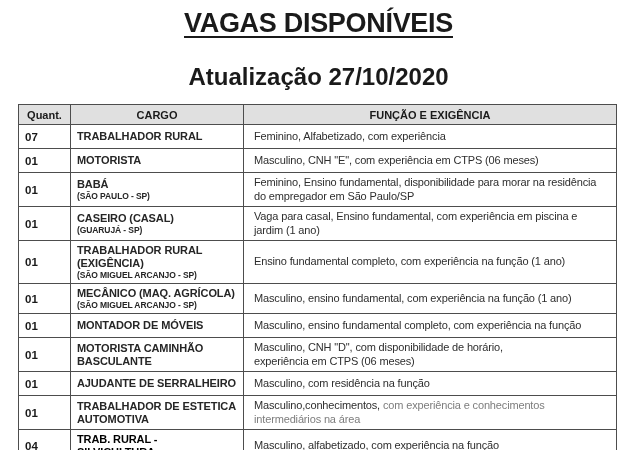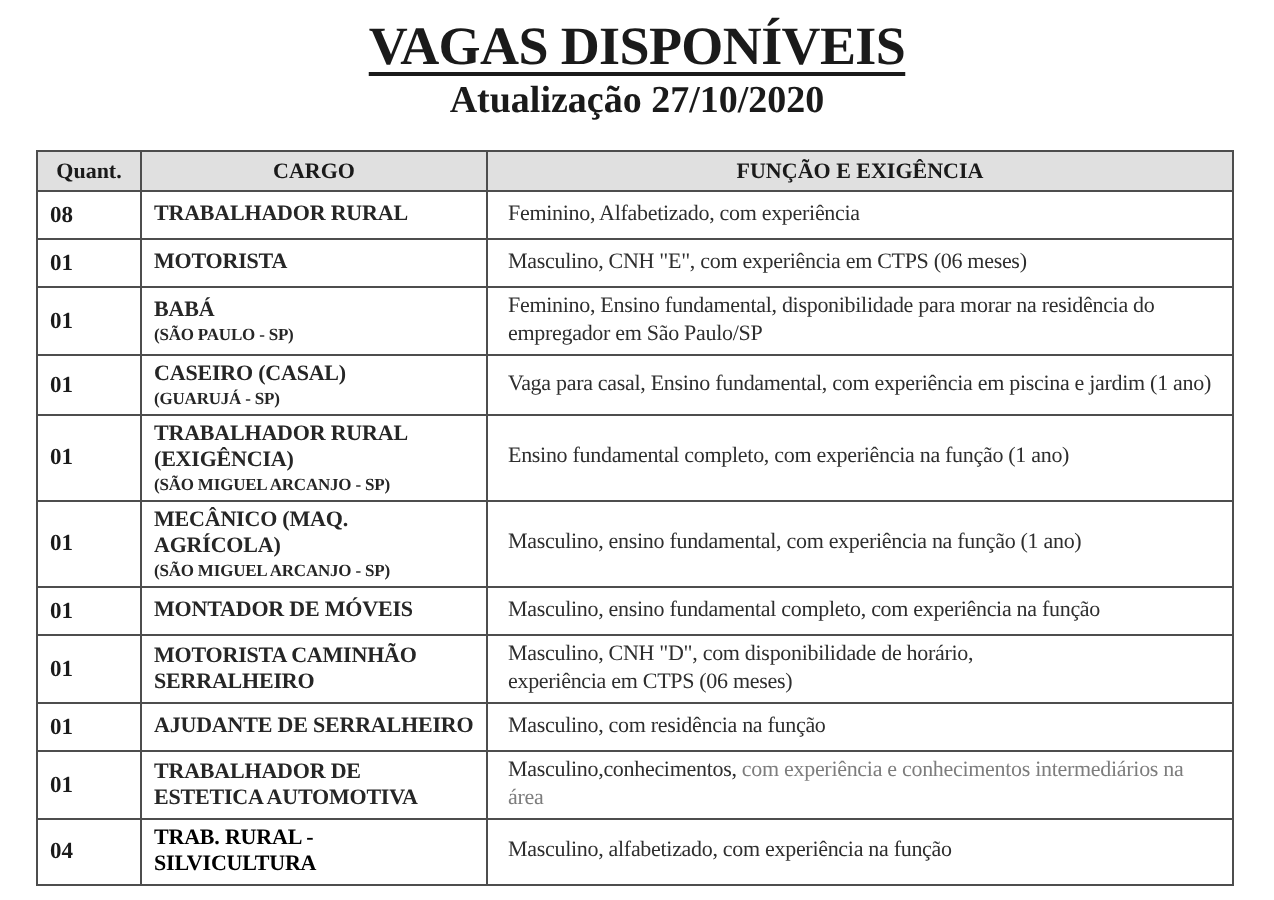--- a/index.html
+++ b/index.html
@@ -3,35 +3,35 @@
 <meta charset="utf-8">
 <style>
   * { margin: 0; padding: 0; box-sizing: border-box; }
   html, body {
     width: 637px; height: 450px;
     background: #ffffff;
     font-family: "Liberation Sans", sans-serif;
     color: var(--text, #1a1a1a);
     overflow: hidden;
   }
-  .page { width: 637px; height: 358px; position: relative; font-family: Liberation Serif, serif; }
+  .page { width: 637px; height: 358px; position: relative; }
 
   .title-block { text-align: center; padding-top: 8px; }
   .doc-title {
     font-size: 27px;
     font-weight: 800;
     letter-spacing: -0.3px;
     text-decoration: underline;
     text-decoration-thickness: 2px;
     text-underline-offset: 4px;
     display: inline-block;
   }
   .doc-subtitle {
-    margin-top: 1px;
-    font-size: 19px;
+    margin-top: 24px;
+    font-size: 24px;
     font-weight: 800;
     text-decoration: underline;
     text-decoration-thickness: 2px;
     text-underline-offset: 3px;
     display: block;
   }
   .doc-subtitle span { display: inline-block; }
 
   table.vacancies {
     border-collapse: collapse;
@@ -106,21 +106,21 @@
     </colgroup>
     <thead>
       <tr>
         <th>Quant.</th>
         <th>CARGO</th>
         <th>FUNÇÃO E EXIGÊNCIA</th>
       </tr>
     </thead>
     <tbody>
         <tr>
-          <td class="quant">08</td>
+          <td class="quant">07</td>
           <td class="cargo">
             <div class="cargo-name">TRABALHADOR RURAL</div>
           </td>
           <td class="funcao"><span class="funcao-text">Feminino, Alfabetizado, com experiência</span></td>
         </tr>
         <tr>
           <td class="quant">01</td>
           <td class="cargo">
             <div class="cargo-name">MOTORISTA</div>
           </td>
@@ -161,21 +161,21 @@
         <tr>
           <td class="quant">01</td>
           <td class="cargo">
             <div class="cargo-name">MONTADOR DE MÓVEIS</div>
           </td>
           <td class="funcao"><span class="funcao-text">Masculino, ensino fundamental completo, com experiência na função</span></td>
         </tr>
         <tr>
           <td class="quant">01</td>
           <td class="cargo">
-            <div class="cargo-name">MOTORISTA CAMINHÃO SERRALHEIRO</div>
+            <div class="cargo-name">MOTORISTA CAMINHÃO BASCULANTE</div>
           </td>
           <td class="funcao"><span class="funcao-text">Masculino, CNH "D", com disponibilidade de horário,
 experiência em CTPS (06 meses)</span></td>
         </tr>
         <tr>
           <td class="quant">01</td>
           <td class="cargo">
             <div class="cargo-name">AJUDANTE DE SERRALHEIRO</div>
           </td>
           <td class="funcao"><span class="funcao-text">Masculino, com residência na função</span></td>

